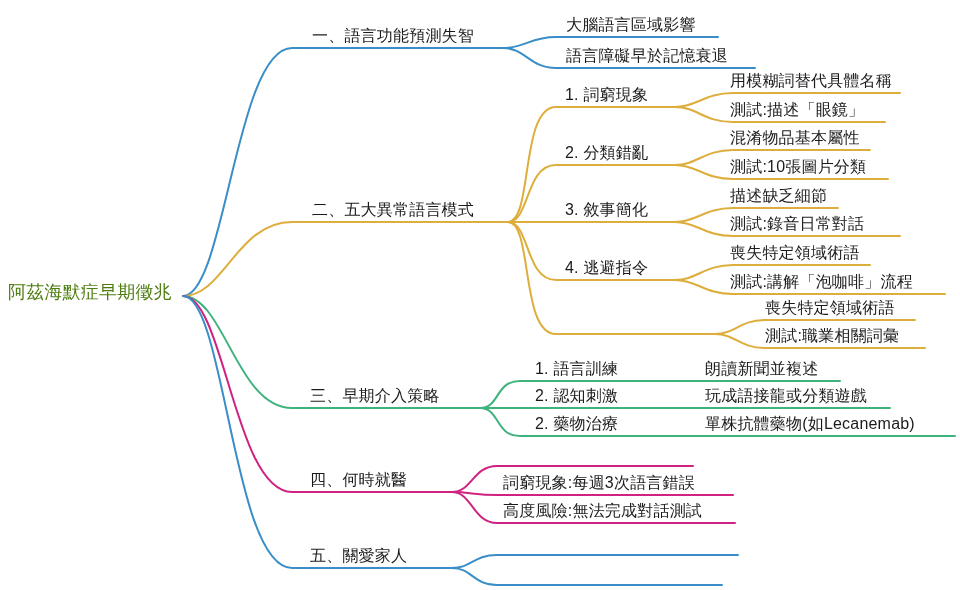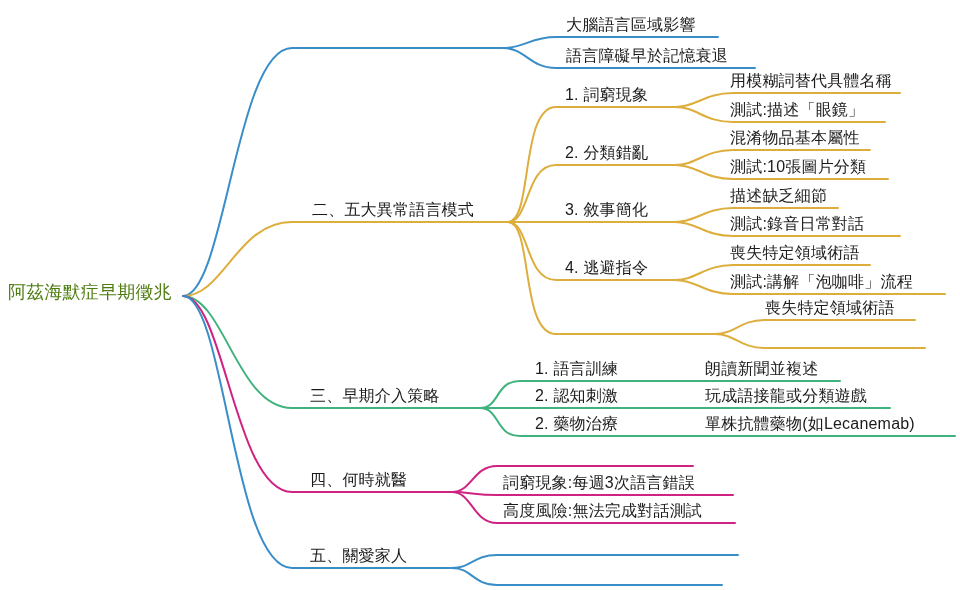--- a/index.html
+++ b/index.html
@@ -72,37 +72,39 @@
     <path d="M452,492 C470,492 475,495 497,495 L733,495" stroke="#d02280"></path>
     <path d="M452,492 C472,492 473,523 497,523 L735,523" stroke="#d02280"></path>
 
     <path d="M183,296 C225,296 233,568 292,568 L452,568" stroke="#3a8ec8"></path>
     <path d="M452,568 C472,568 473,555 497,555 L738,555" stroke="#3a8ec8"></path>
     <path d="M452,568 C472,568 473,585 497,585 L722,585" stroke="#3a8ec8"></path>
   </svg>
 
   <div class="node root-node" style="left:8px;top:281px">阿茲海默症早期徵兆</div>
 
+  <div class="node" style="left:312px;top:26px">一、語言功能預測失智</div>
   <div class="node" style="left:566px;top:15px">大腦語言區域影響</div>
   <div class="node" style="left:566px;top:46px">語言障礙早於記憶衰退</div>
 
   <div class="node" style="left:312px;top:200px">二、五大異常語言模式</div>
   <div class="node" style="left:565px;top:85px">1. 詞窮現象</div>
   <div class="node" style="left:730px;top:71px">用模糊詞替代具體名稱</div>
   <div class="node" style="left:730px;top:100px">測試:描述「眼鏡」</div>
   <div class="node" style="left:565px;top:143px">2. 分類錯亂</div>
   <div class="node" style="left:730px;top:128px">混淆物品基本屬性</div>
   <div class="node" style="left:730px;top:157px">測試:10張圖片分類</div>
   <div class="node" style="left:565px;top:200px">3. 敘事簡化</div>
   <div class="node" style="left:730px;top:186px">描述缺乏細節</div>
   <div class="node" style="left:730px;top:214px">測試:錄音日常對話</div>
   <div class="node" style="left:565px;top:258px">4. 逃避指令</div>
   <div class="node" style="left:730px;top:243px">喪失特定領域術語</div>
   <div class="node" style="left:730px;top:272px">測試:講解「泡咖啡」流程</div>
   <div class="node" style="left:765px;top:298px">喪失特定領域術語</div>
+  <div class="node" style="left:765px;top:326px">測試:職業相關詞彙</div>
 
   <div class="node" style="left:310px;top:386px">三、早期介入策略</div>
   <div class="node" style="left:535px;top:359px">1. 語言訓練</div>
   <div class="node" style="left:705px;top:359px">朗讀新聞並複述</div>
   <div class="node" style="left:535px;top:386px">2. 認知刺激</div>
   <div class="node" style="left:705px;top:386px">玩成語接龍或分類遊戲</div>
   <div class="node" style="left:535px;top:414px">2. 藥物治療</div>
   <div class="node" style="left:705px;top:414px">單株抗體藥物(如Lecanemab)</div>
 
   <div class="node" style="left:310px;top:470px">四、何時就醫</div>

